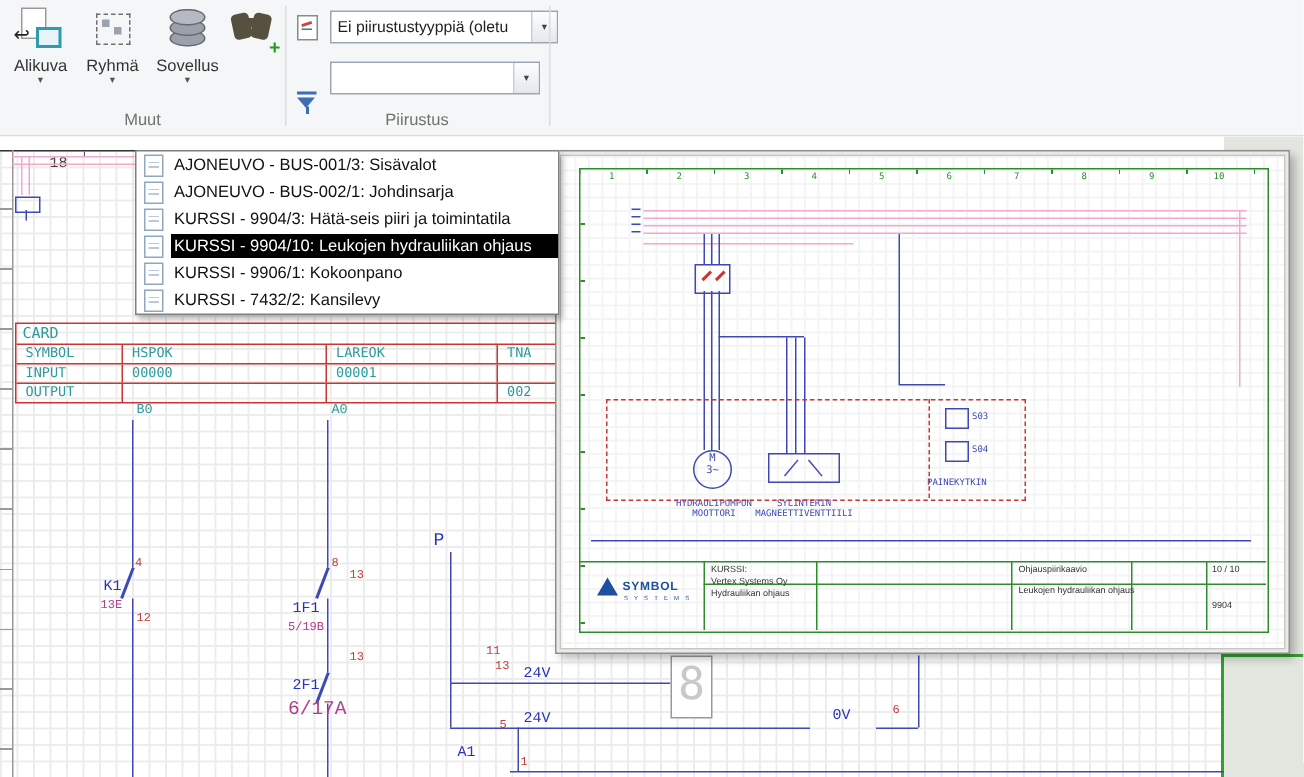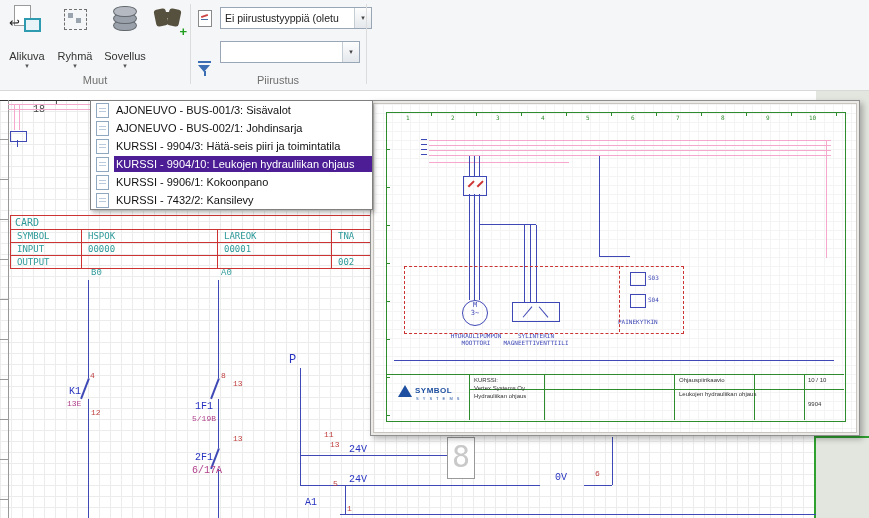--- a/index.html
+++ b/index.html
@@ -4,21 +4,21 @@
 <style>
   html,body{margin:0;padding:0}
   body{width:869px;height:518px;position:relative;overflow:hidden;background:#fff;
        font-family:"Liberation Sans",sans-serif}
   .abs{position:absolute}
 
   
   .ribbon{position:absolute;left:0;top:0;width:869px;height:90px;background:#f5f6f7;
           border-bottom:1px solid #d9d9d9}
   .rbtn{position:absolute;top:2px;display:flex;flex-direction:column;align-items:center;padding-top:2px}
-  .blabel{font-size:11px;color:#333;margin-top:14px;white-space:nowrap}
+  .blabel{font-size:11px;color:#333;margin-top:2px;white-space:nowrap}
   .barrow{font-size:7px;color:#555;margin-top:0;line-height:7px}
   .grplabel{position:absolute;top:74px;text-align:center;font-size:11px;color:#707070}
   .gsep{position:absolute;top:4px;width:1px;height:80px;background:#dcdcdc}
   .icon32{position:relative;width:32px;height:32px;display:block}
   .al-page{position:absolute;left:3px;top:1px;width:15px;height:19px;border:1px solid #9a9a9a;background:#fff}
   .al-rect{position:absolute;left:13px;top:14px;width:13px;height:10px;border:2px solid #2e9bb0;background:#e8f4f8}
   .al-arrow{position:absolute;left:-2px;top:11px;font-size:13px;color:#222;font-style:normal}
   .ry-box{position:absolute;left:5px;top:5px;width:21px;height:19px;border:1px dashed #707070}
   .ry-sq1{position:absolute;left:9px;top:9px;width:5px;height:5px;background:#9aa4ae}
   .ry-sq2{position:absolute;left:17px;top:14px;width:5px;height:5px;background:#9aa4ae}
@@ -77,21 +77,21 @@
        color:#c9c9c9;font-family:"DejaVu Sans Mono",monospace;font-size:30px;line-height:38px;text-align:center}
 
   
   .popup{position:absolute;left:90px;top:100px;width:281px;background:#fff;border:1px solid #808080;
          box-shadow:2px 3px 4px rgba(0,0,0,.25);z-index:30}
   .prow{height:18px;display:flex;align-items:center;padding-left:5px;font-size:11px;color:#111}
   .docicon{width:11px;height:13px;border:1px solid #8fa8c0;background-color:#fff;margin-right:5px;flex:none;
     background-image:repeating-linear-gradient(to bottom,transparent 0 2px,#b9cadd 2px 3px);
     background-size:7px 8px;background-position:2px 2px;background-repeat:no-repeat}
   .ptext{flex:1;height:16px;line-height:16px;padding-left:2px;white-space:nowrap;overflow:hidden}
-  .prow.sel .ptext{background:#4c1d95;color:#fff}
+  .prow.sel .ptext{background:#000000;color:#fff}
 
   
   .pv{position:absolute;left:370px;top:100px;width:490px;height:336px;background:#eceae6;
       border:1px solid #8f8f8f;box-shadow:3px 3px 6px rgba(0,0,0,.28);z-index:20;padding:2px;box-sizing:border-box}
   .pv-inner{position:relative;width:100%;height:100%;background:#fff;border:1px solid #c8c5c0;overflow:hidden;
     box-sizing:border-box;
     background-image:linear-gradient(to right,#f4f4f4 1px,transparent 1px),
                      linear-gradient(to bottom,#f4f4f4 1px,transparent 1px);
     background-size:9px 9px}
   .gframe{position:absolute;left:12px;top:8px;width:458px;height:308px;border:1px solid #2e8b2e}
@@ -257,21 +257,21 @@
   <span class="sR" style="left:90px;top:280px;font-size:8px">4</span>
   <span class="sB" style="left:69px;top:295px;font-size:10px">K1</span>
   <span class="sM" style="left:67px;top:308px;font-size:8px">13E</span>
   <span class="sR" style="left:91px;top:317px;font-size:8px">12</span>
   <span class="sR" style="left:221px;top:280px;font-size:8px">8</span>
   <span class="sR" style="left:233px;top:288px;font-size:8px">13</span>
   <span class="sB" style="left:195px;top:310px;font-size:10px">1F1</span>
   <span class="sM" style="left:192px;top:323px;font-size:8px">5/19B</span>
   <span class="sR" style="left:233px;top:343px;font-size:8px">13</span>
   <span class="sB" style="left:195px;top:361px;font-size:10px">2F1</span>
-  <span class="sM" style="left:192px;top:374px;font-size:10px">6/17A</span>
+  <span class="sM" style="left:192px;top:374px;font-size:13px">6/17A</span>
   <span class="sB" style="left:289px;top:262px;font-size:12px">P</span>
   <span class="sR" style="left:324px;top:339px;font-size:8px">11</span>
   <span class="sR" style="left:330px;top:349px;font-size:8px">13</span>
   <span class="sB" style="left:349px;top:353px;font-size:10px">24V</span>
   <span class="sB" style="left:349px;top:383px;font-size:10px">24V</span>
   <span class="sR" style="left:333px;top:388px;font-size:8px">5</span>
   <span class="sB" style="left:555px;top:381px;font-size:10px">0V</span>
   <span class="sR" style="left:595px;top:378px;font-size:8px">6</span>
   <span class="sB" style="left:305px;top:406px;font-size:10px">A1</span>
   <span class="sR" style="left:347px;top:413px;font-size:8px">1</span>

